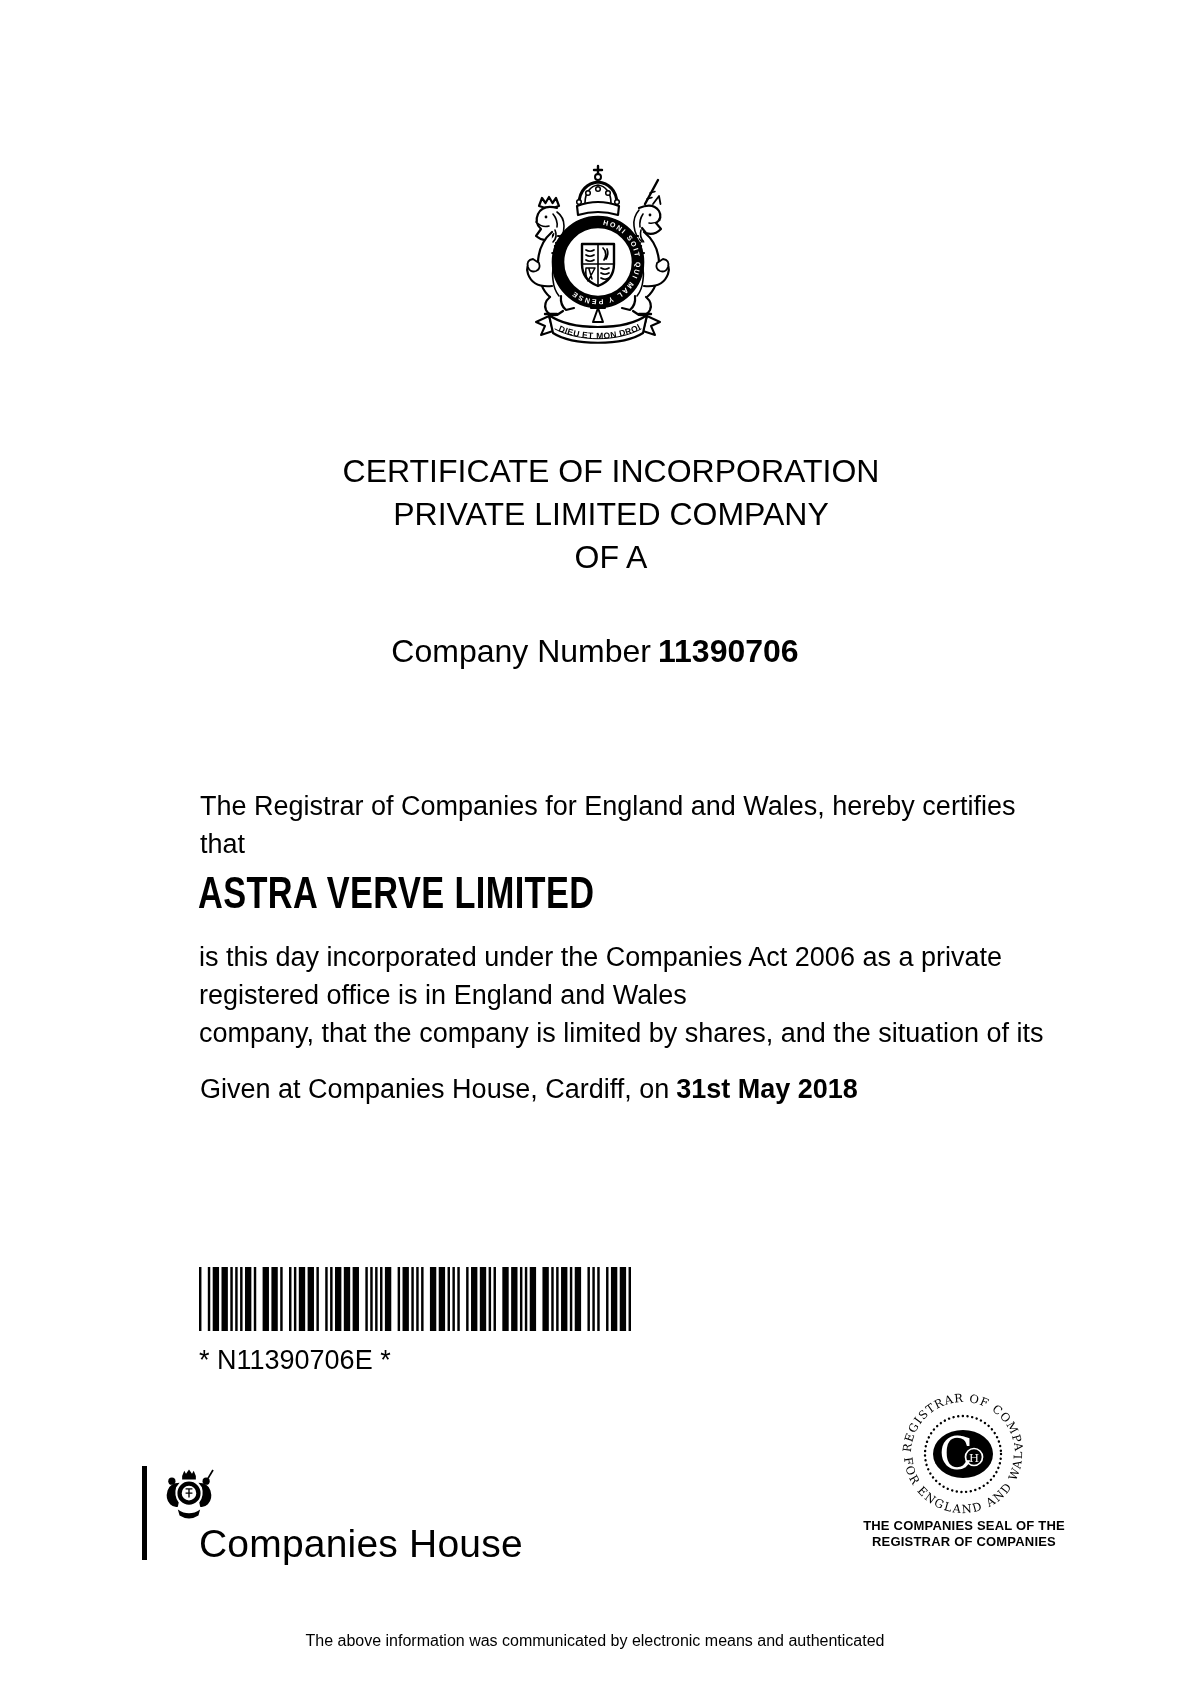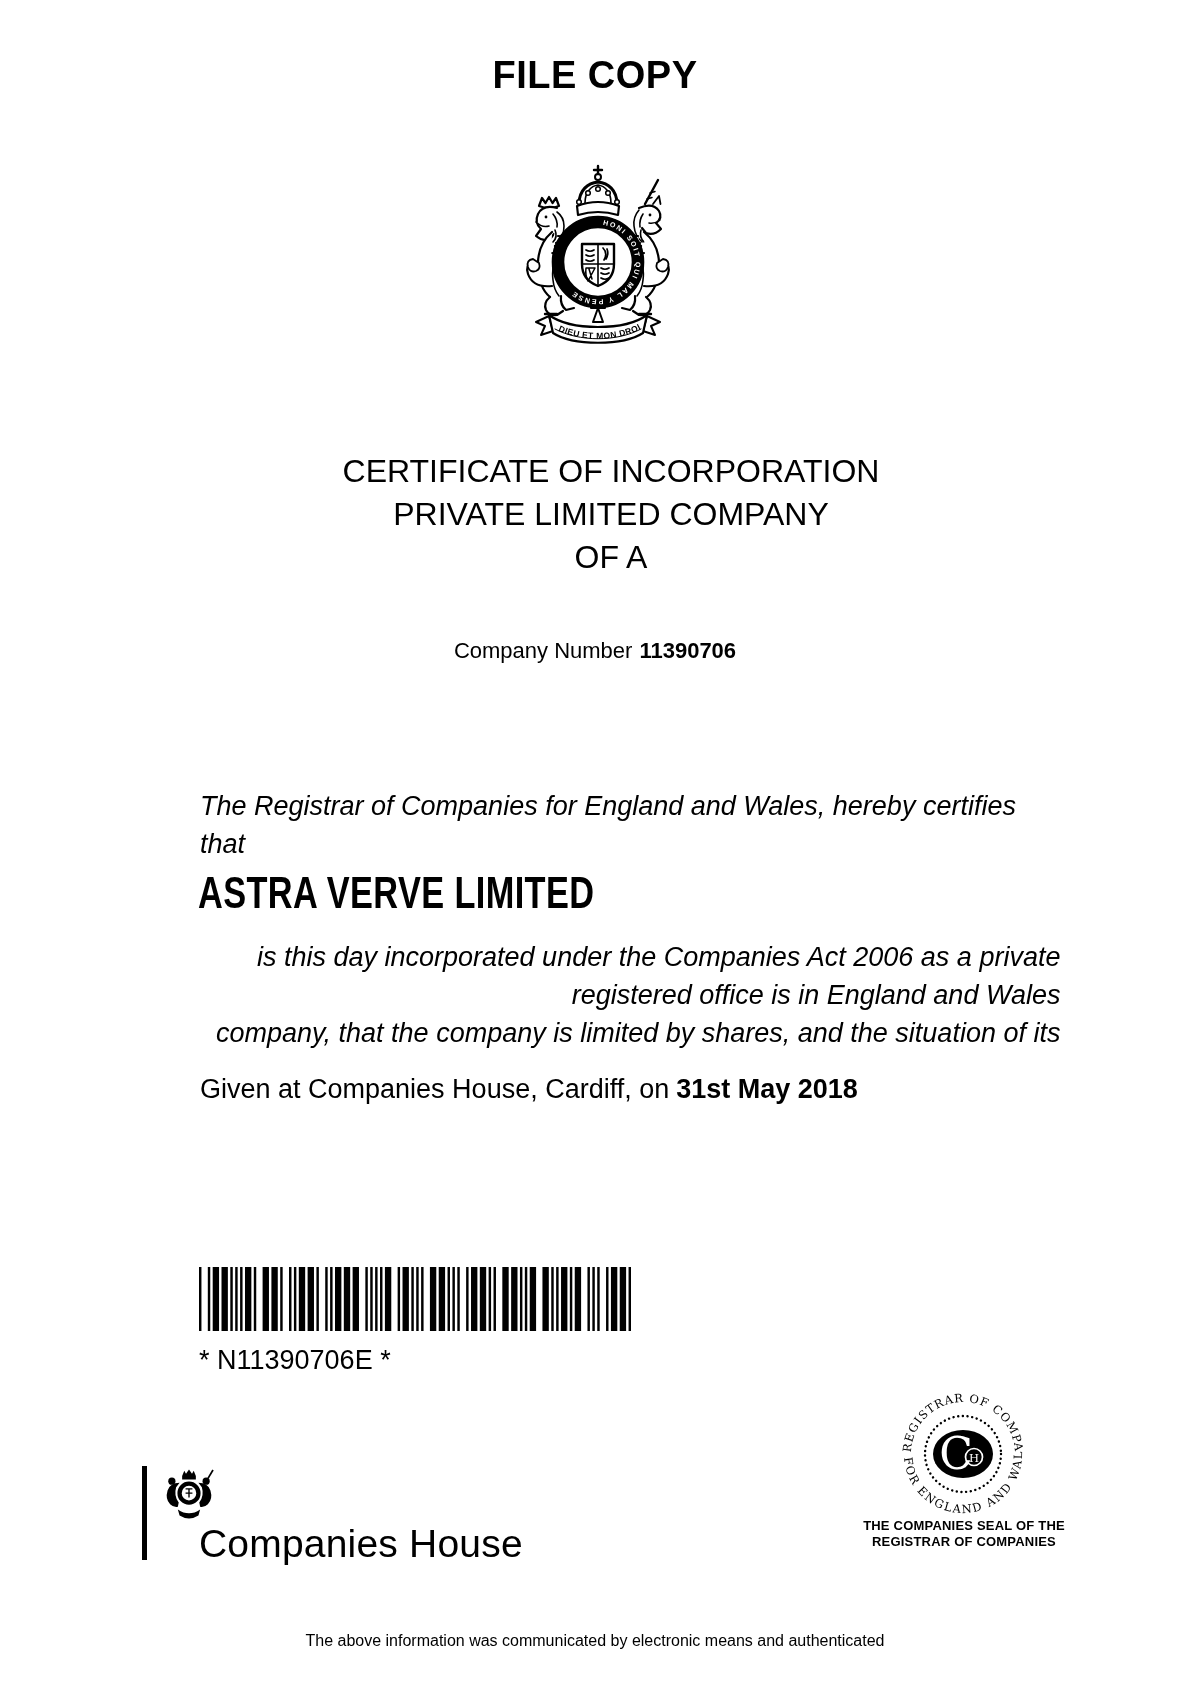--- a/index.html
+++ b/index.html
@@ -18,31 +18,31 @@
     letter-spacing:0.5px;white-space:nowrap;
   }
   .arms{position:absolute;left:495px;top:162px;width:206px;height:188px;}
   .cert-title{
     position:absolute;top:450px;left:16px;width:1190px;
     text-align:center;font-size:32px;font-weight:normal;line-height:43px;
   }
   .cert-title div{white-space:nowrap;}
   .company-number{
     position:absolute;top:632px;left:0;width:1190px;
-    text-align:center;font-size:22px;line-height:38px;white-space:nowrap;
+    text-align:center;font-size:32px;line-height:38px;white-space:nowrap;
   }
   .company-number .num{font-weight:bold;margin-left:7px;}
-  .bodyline{white-space:nowrap;font-size:27px;line-height:38px;font-style:italic;}
+  .bodyline{white-space:nowrap;font-size:27px;line-height:38px;}
   .registrar{position:absolute;top:787px;left:200px;}
   .company-name{
     position:absolute;top:868px;left:198px;
     font-size:44px;font-weight:bold;line-height:50px;white-space:nowrap;
     transform:scaleX(0.78);transform-origin:left center;letter-spacing:0.5px;
   }
-  .incorporation{position:absolute;top:938px;left:216px;text-align:right;}
+  .incorporation{position:absolute;top:938px;left:199px;}
   .given{position:absolute;top:1070px;left:200px;font-size:27px;line-height:38px;white-space:nowrap;}
   .given .date{font-weight:bold;margin-left:7px;}
   .barcode-wrap{position:absolute;left:199px;top:1267px;width:432px;}
   .barcode-wrap svg{display:block;width:432px;height:64px;}
   .barcode-caption{
     position:absolute;left:199px;top:1341px;
     font-size:27px;line-height:38px;white-space:nowrap;
   }
   .ch-logo{position:absolute;left:142px;top:1465px;width:340px;height:105px;}
   .ch-logo .bar{position:absolute;left:0;top:1px;width:5px;height:94px;background:var(--ink,#000);}
@@ -62,21 +62,20 @@
     position:absolute;top:1628px;left:0;width:1190px;
     text-align:center;font-size:16px;line-height:25px;
   }
   .footer div{white-space:nowrap;}
 </style>
 </head>
 <body>
 
 <div class="page">
 
-  <div class="file-copy">FILE COPY</div>
 
   <svg class="arms" viewBox="0 0 206 188">
     <g fill="none" stroke="#000" stroke-linecap="round" stroke-linejoin="round">
 
       <g>
         <path d="M82 44 q21 -8 42 0 l-1 9 q-20 -6 -40 0 z" fill="#fff" stroke-width="2.2"></path>
         <path d="M84 42 C84 28 93 21 103 20 C113 21 122 28 122 42" stroke-width="3"></path>
         <path d="M90 41 C90 30 96 24 103 23 C110 24 116 30 116 41" stroke-width="1.6"></path>
         <circle cx="103" cy="15" r="3" stroke-width="2"></circle>
         <path d="M103 12 V4 M99 8 h8" stroke-width="2.4"></path>

